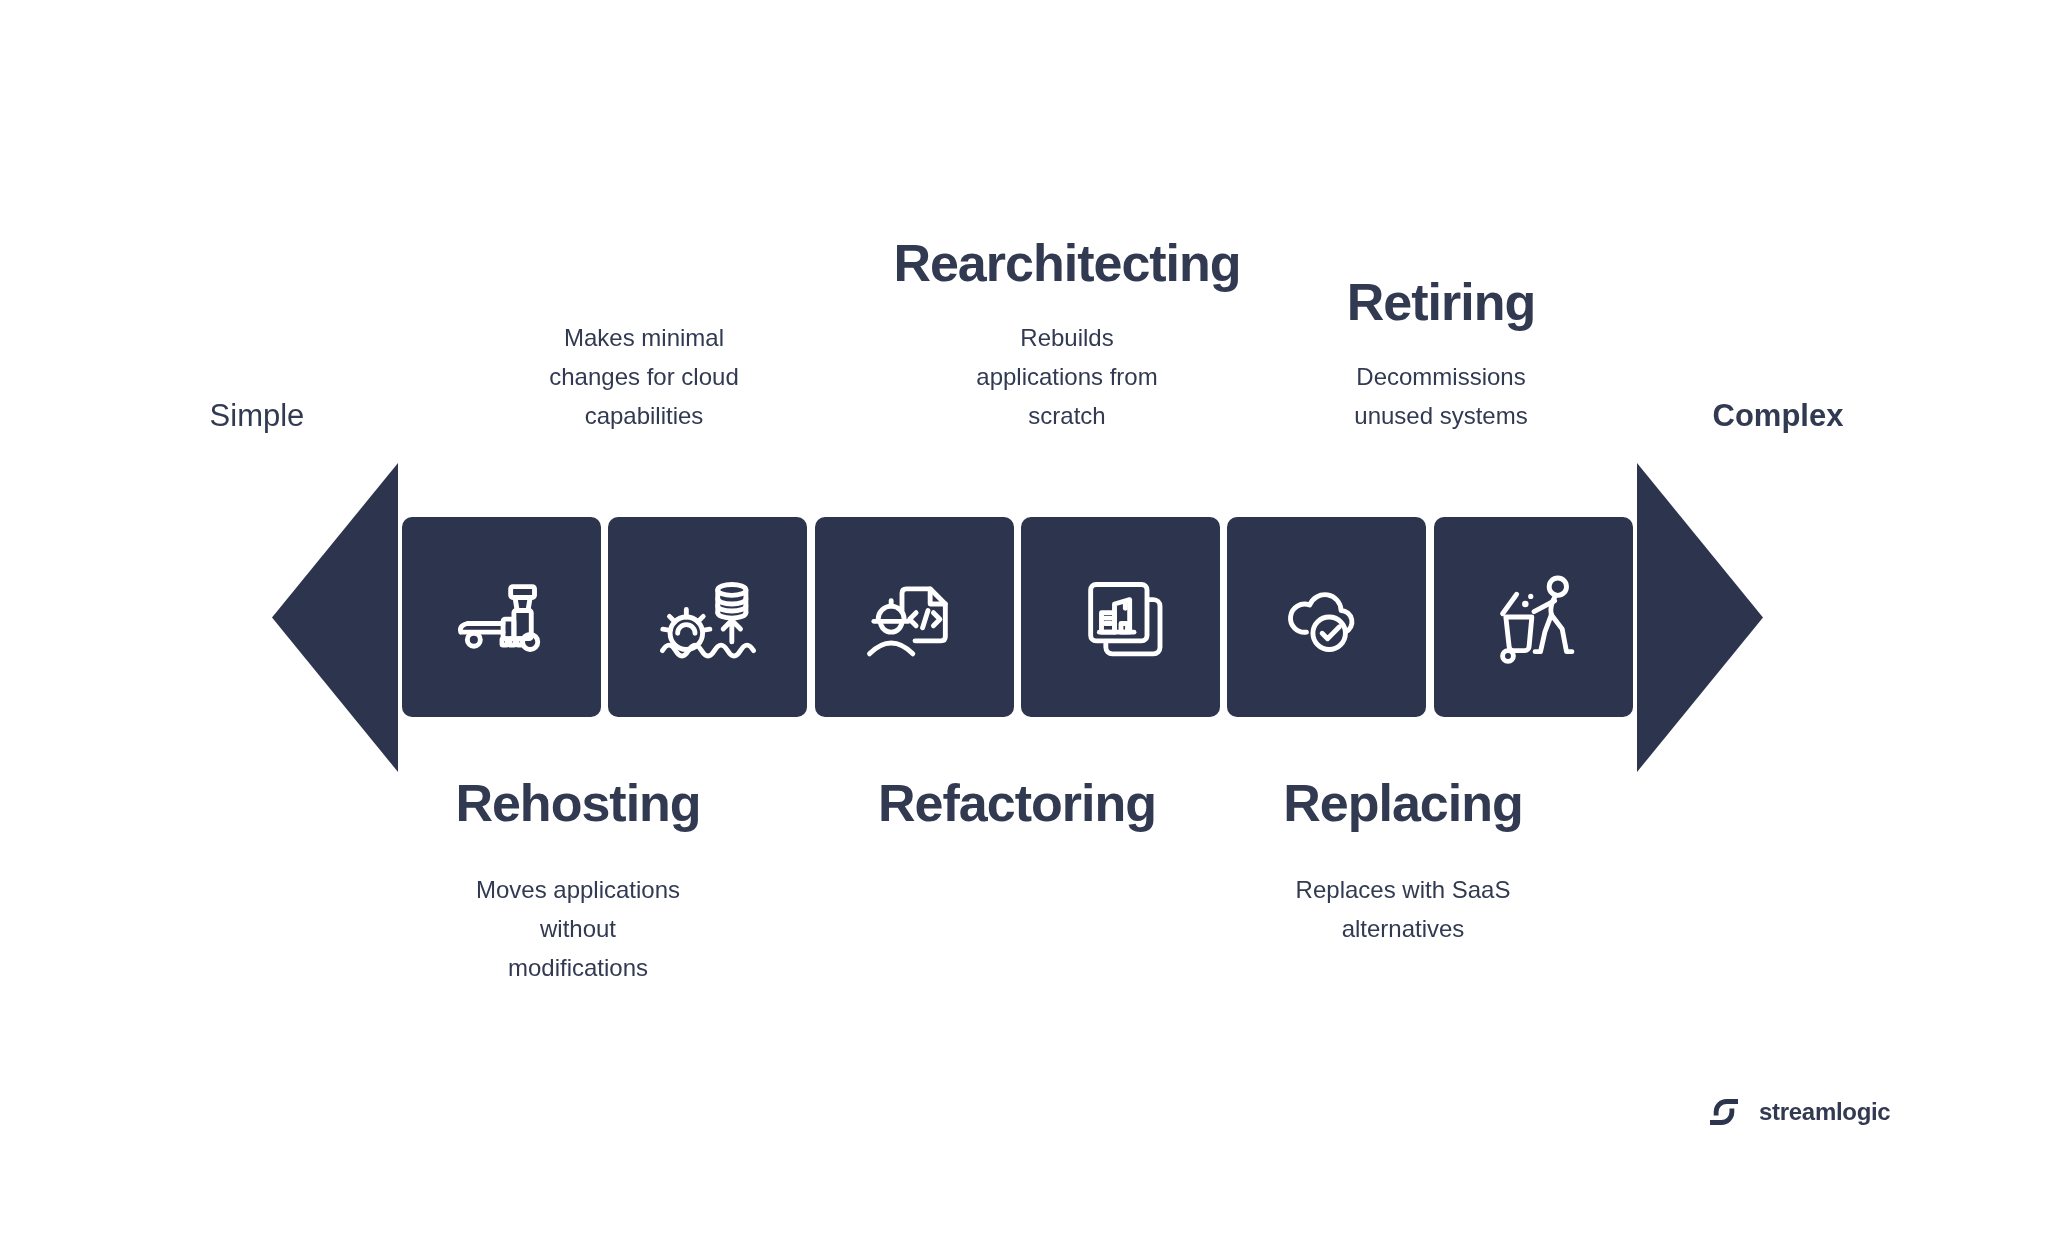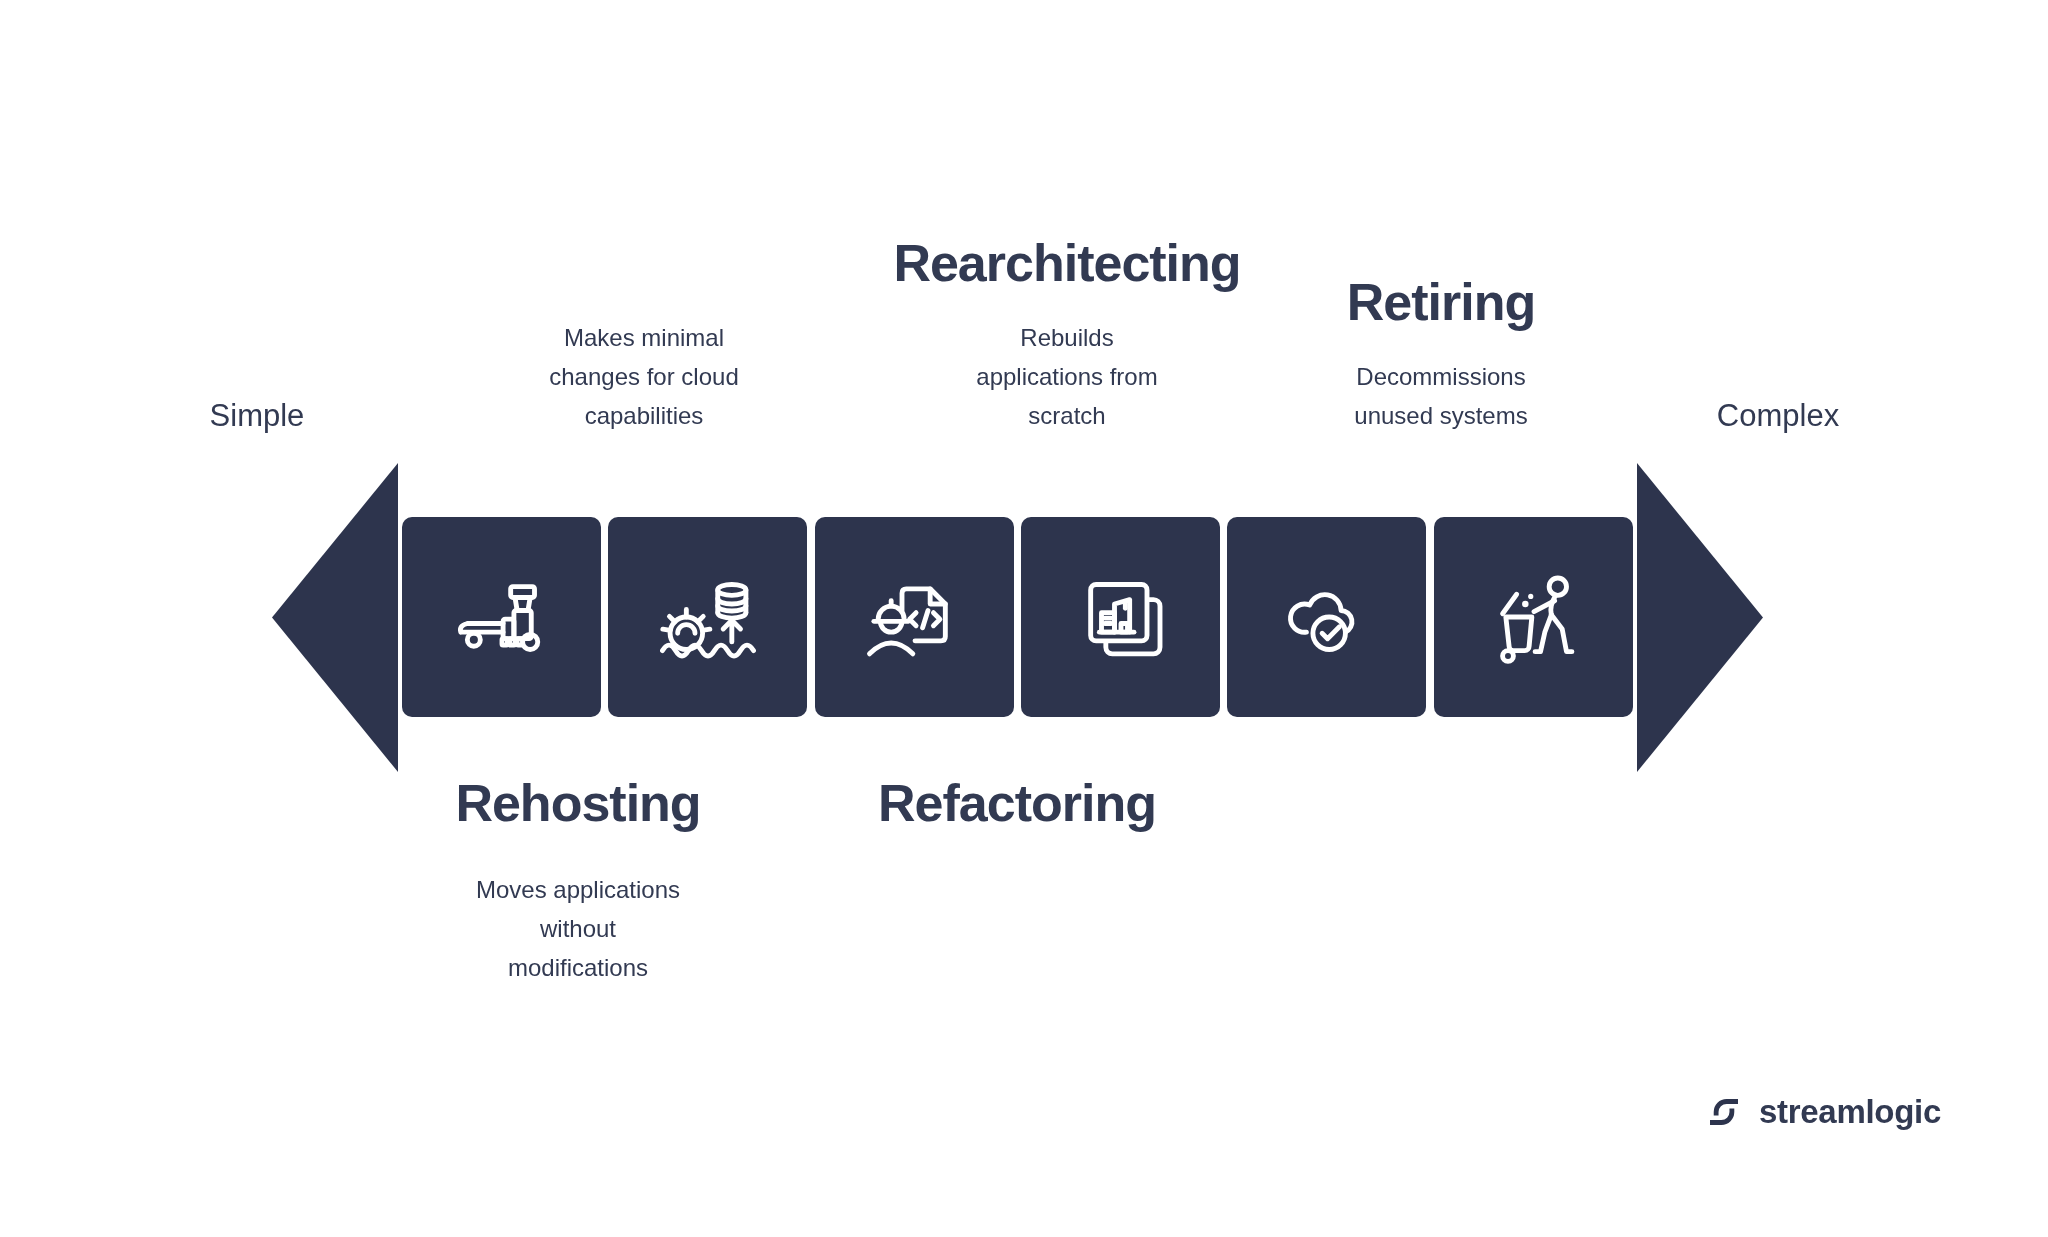--- a/index.html
+++ b/index.html
@@ -7,21 +7,21 @@
     --text:#323a52;
     --icon-stroke:#ffffff;
     --background:#ffffff;
   }
   *{margin:0;padding:0;box-sizing:border-box;}
   body{background:var(--background);font-family:"Liberation Sans",sans-serif;}
   .canvas{position:relative;width:2048px;height:1237px;background:var(--background);overflow:hidden;}
 
   .edge-label{position:absolute;width:220px;text-align:center;font-size:31px;color:var(--text);}
   .edge-label.left{left:147px;top:398px;}
-  .edge-label.right{left:1668px;top:398px;}
+  .edge-label.right{left:1668px;top:398px;font-weight:bold;}
 
   .col{position:absolute;text-align:center;color:var(--text);}
   .top-col{bottom:802px;width:440px;display:flex;flex-direction:column;justify-content:flex-end;}
   .bottom-col{top:772px;width:460px;}
   .col .title{font-size:52px;font-weight:700;line-height:62px;letter-spacing:-1px;}
   .top-col .title{margin-bottom:24px;}
   .bottom-col .title{margin-bottom:36px;}
   .col .desc{font-size:24px;line-height:39px;white-space:pre-line;}
 
   .top-col.c0{left:424px;}
@@ -45,21 +45,21 @@
   .box.b5{left:1434px;}
 
   .icon{width:104px;height:104px;}
   .icon *{fill:none;stroke:var(--icon-stroke);stroke-width:4.5;stroke-linecap:round;stroke-linejoin:round;}
   .icon .fill-navy{fill:var(--navy);}
   .icon .fill-white{fill:var(--icon-stroke);stroke:none;}
 
   .logo{position:absolute;left:1703px;top:1091px;display:flex;align-items:center;gap:14px;color:var(--text);}
   .logo-icon{width:42px;height:42px;}
   .logo-icon *{fill:none;stroke:var(--navy);stroke-width:5.5;stroke-linecap:butt;stroke-linejoin:miter;}
-  .logo-text{font-size:33px;font-weight:700;letter-spacing:-0.3px;}
+  .logo-text{font-size:24px;font-weight:700;letter-spacing:-0.3px;}
 </style>
 </head>
 <body>
 
 <div class="canvas">
 
   <div class="edge-label left">Simple</div>
   <div class="edge-label right">Complex</div>
 
   <div class="col top-col c0">
@@ -177,20 +177,25 @@
 
   <div class="col bottom-col c0">
     <div class="title">Rehosting</div>
     <div class="desc">Moves applications
 without
 modifications</div>
   </div>
   <div class="col bottom-col c1">
     <div class="title">Refactoring</div>
   </div>
+  <div class="col bottom-col c2">
+    <div class="title">Replacing</div>
+    <div class="desc">Replaces with SaaS
+alternatives</div>
+  </div>
 
   <div class="logo">
     <svg class="logo-icon" viewBox="0 0 48 48">
       <path d="M40 12 H27 a12 12 0 0 0 -12 12 v4"></path>
       <path d="M8 36 H21 a12 12 0 0 0 12 -12 v-4"></path>
     </svg>
     <span class="logo-text">streamlogic</span>
   </div>
 
 </div>

